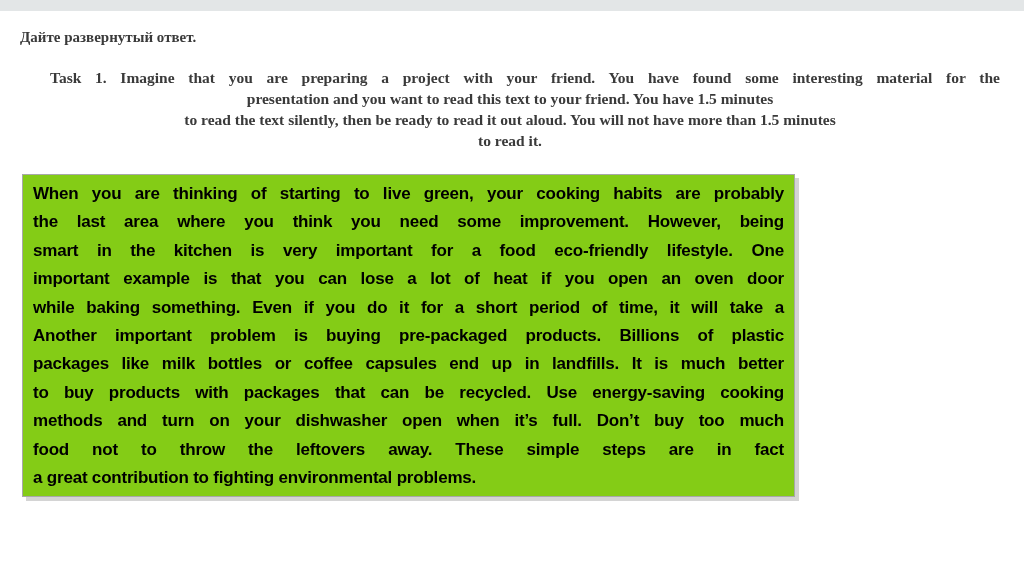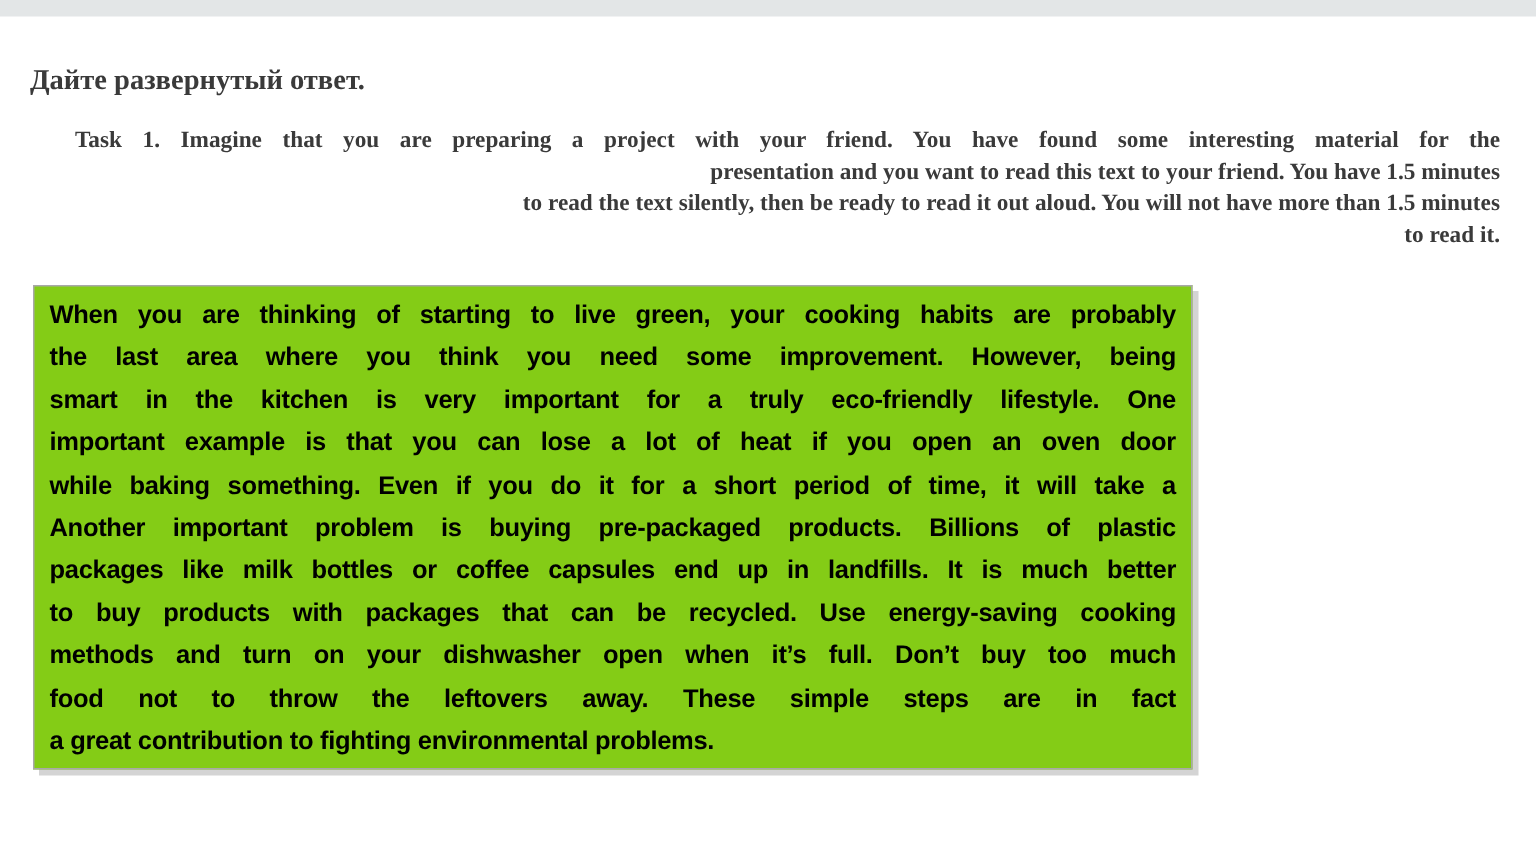--- a/index.html
+++ b/index.html
@@ -16,35 +16,35 @@
   .top-bar {
     width: 100%;
     height: 11px;
     background: #e3e6e7;
   }
   .content {
     padding: 19px 24px 0 20px;
   }
   .page-title {
     font-family: "Liberation Serif", serif;
-    font-size: 19px;
+    font-size: 15px;
     font-weight: bold;
     color: #3a3a3a;
-    margin: 16px 0 22px 0;
+    margin: 0 0 22px 0;
     line-height: 15px;
   }
   .task-description {
     font-family: "Liberation Serif", serif;
     font-size: 15.5px;
     font-weight: bold;
     color: #3a3a3a;
   }
   .task-description .line {
     line-height: 21px;
-    text-align: right;
+    text-align: center;
   }
   .task-description .line.j {
     text-align: justify;
     text-align-last: justify;
     margin-left: 30px;
   }
   .reading-box {
     margin: 23px 0 0 2px;
     width: 751px;
     border: 1px solid #a8a8a8;
@@ -78,21 +78,21 @@
   <div class="task-description" id="task-lines">
       <div class="line j">Task 1.  Imagine that you are preparing a project with your friend. You have found some interesting material for the</div>
       <div class="line">presentation and you want to read this text to your friend. You have 1.5 minutes</div>
       <div class="line">to read the text silently, then be ready to read it out aloud. You will not have more than 1.5 minutes</div>
       <div class="line">to read it.</div>
     </div>
 
   <div class="reading-box" id="reading-box">
       <div class="line j">When you are thinking of starting to live green, your cooking habits are probably</div>
       <div class="line j">the last area where you think you need some improvement. However, being</div>
-      <div class="line j">smart in the kitchen is very important for a truly eco-friendly lifestyle. One</div>
+      <div class="line j">smart in the kitchen is very important for a food eco-friendly lifestyle. One</div>
       <div class="line j">important example is that you can lose a lot of heat if you open an oven door</div>
       <div class="line j">while baking something. Even if you do it for a short period of time, it will take a</div>
       <div class="line j">Another important problem is buying pre-packaged products. Billions of plastic</div>
       <div class="line j">packages like milk bottles or coffee capsules end up in landfills. It is much better</div>
       <div class="line j">to buy products with packages that can be recycled. Use energy-saving cooking</div>
       <div class="line j">methods and turn on your dishwasher open when it’s full. Don’t buy too much</div>
       <div class="line j">food not to throw the leftovers away. These simple steps are in fact</div>
       <div class="line">a great contribution to fighting environmental problems.</div>
     </div>
 </div>

